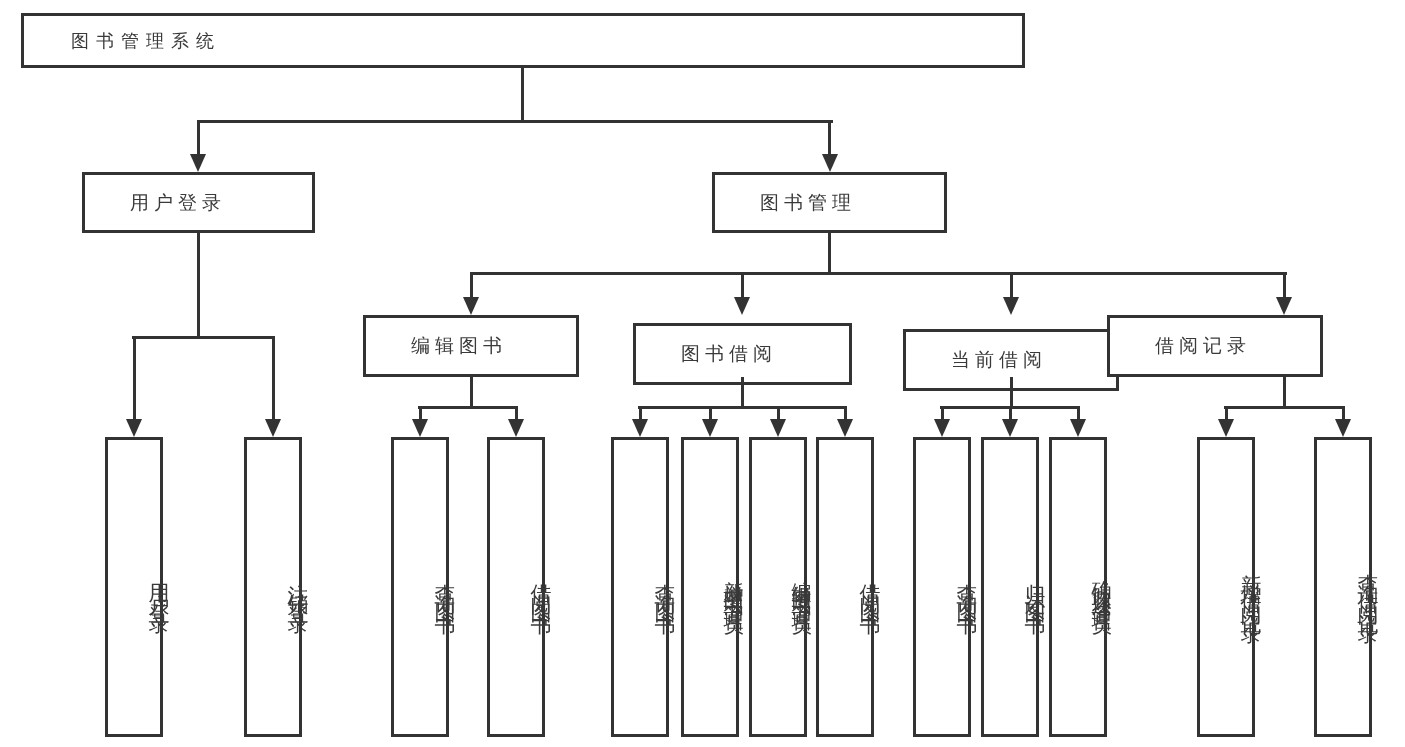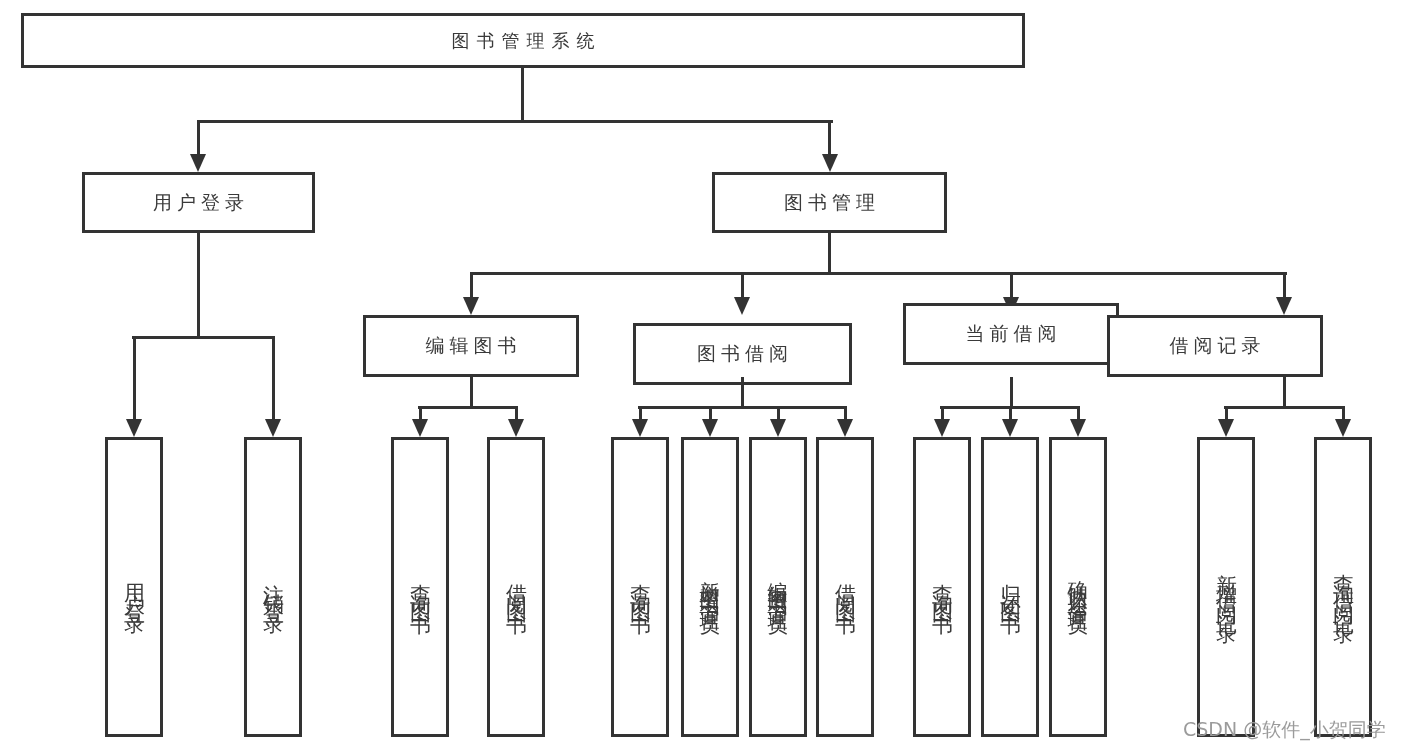--- a/index.html
+++ b/index.html
@@ -11,26 +11,27 @@
     font-family: "DejaVu Sans", "Liberation Sans", sans-serif;
     overflow: hidden;
   }
   .box {
     position: absolute;
     box-sizing: border-box;
     border: 3px solid #333333;
     background: #ffffff;
     display: flex;
     align-items: center;
-    justify-content: center;
+    justify-content: flex-start;
     color: #3a3a3a;
     font-size: 19px;
     letter-spacing: 5px;
     text-indent: 5px;
     white-space: nowrap;
+    padding-left: 40px;
   }
   .box.title { font-size: 18px; letter-spacing: 7px; text-indent: 7px; }
   .vbox {
     top: 437px;
     width: 58px;
     height: 300px;
   }
   .vbox .vtext {
     writing-mode: vertical-rl;
     text-orientation: mixed;
@@ -101,21 +102,21 @@
   <div class="ah" style="left:1003px; top:297px;"></div>
   <div class="vl" style="left:1283px; top:272px; height:27px;"></div>
   <div class="ah" style="left:1276px; top:297px;"></div>
 
   <div class="box" style="left:363px; top:315px; width:216px; height:62px;">
     <span>编辑图书</span>
   </div>
   <div class="box" style="left:633px; top:315px; width:219px; height:62px;margin-top:8px;">
     <span>图书借阅</span>
   </div>
-  <div class="box" style="left:903px; top:303px; width:216px; height:62px;">
+  <div class="box" style="left:903px; top:329px; width:216px; height:62px;">
     <span>当前借阅</span>
   </div>
   <div class="box" style="left:1107px; top:315px; width:216px; height:62px;">
     <span>借阅记录</span>
   </div>
 
   <div class="vl" style="left:470px; top:377px; height:32px;"></div>
   <div class="hl" style="left:418px; top:406px; width:100px;"></div>
   <div class="vl" style="left:419px; top:406px; height:15px;"></div>
   <div class="ah" style="left:412px; top:419px;"></div>
@@ -186,15 +187,14 @@
     <span class="vtext">确认归还（管理员）</span>
   </div>
 
   <div class="box vbox" style="left:1197px;">
     <span class="vtext">新增借阅记录</span>
   </div>
   <div class="box vbox" style="left:1314px;">
     <span class="vtext">查询借阅记录</span>
   </div>
 
-  <div class="watermark">CSDN @软件_小贺同学</div>
 
 </div>
 
 </body></html>

